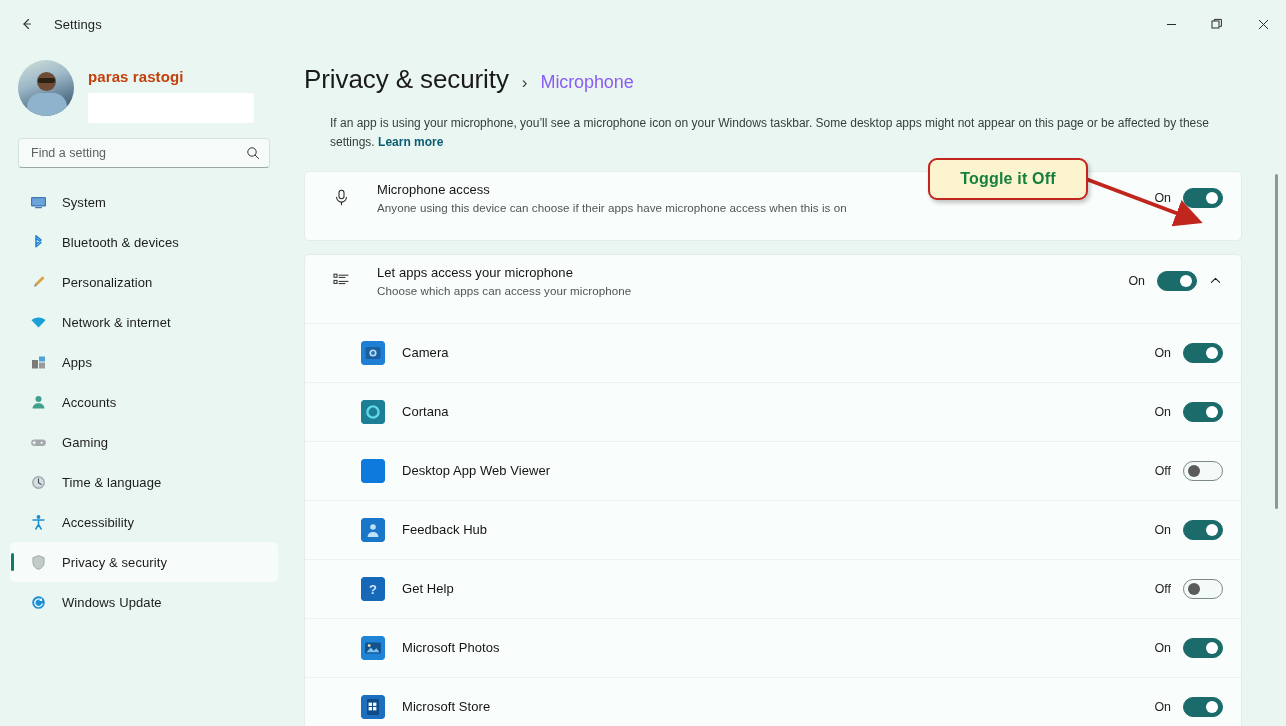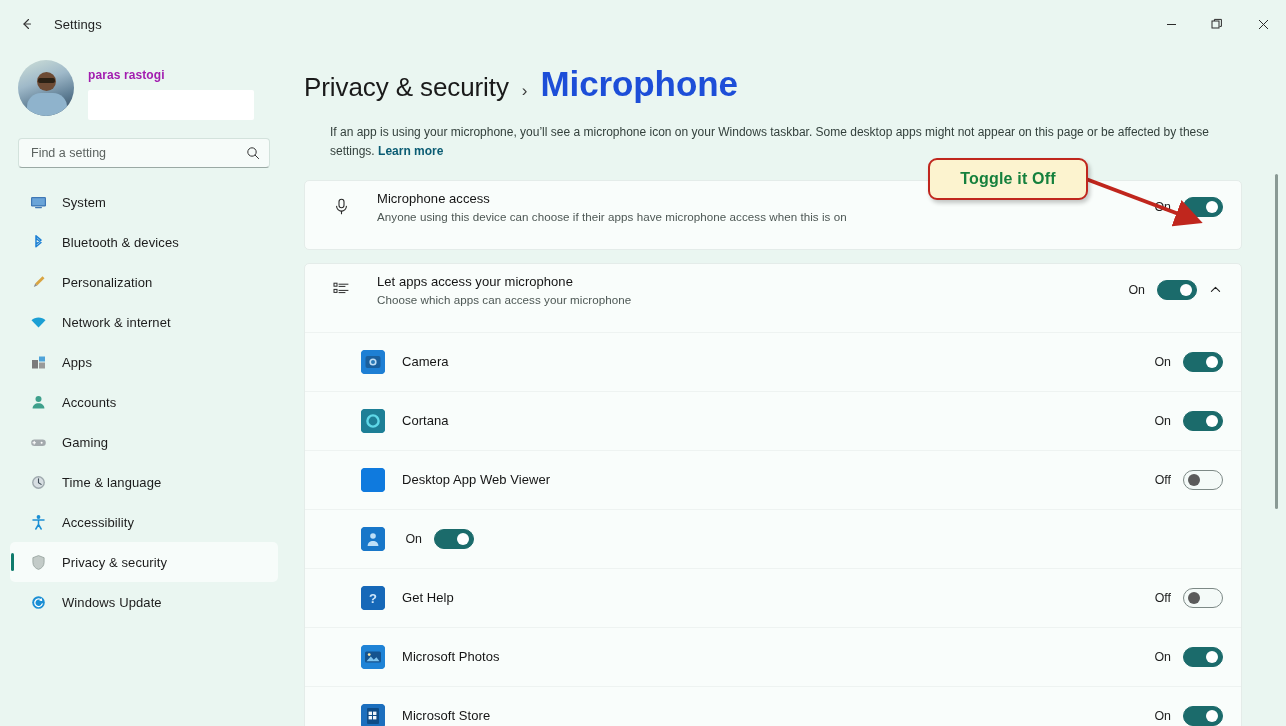--- a/index.html
+++ b/index.html
@@ -103,23 +103,23 @@
     border-radius: 14px 14px 0 0;
     background: #8fb3cc;
   }
   .profile-text {
     margin-left: 14px;
     padding-top: 8px;
     min-width: 0;
     flex: 1;
   }
   .profile-name {
-    font-size: 12px;
+    font-size: 15px;
     font-weight: 700;
-    color: #a21caf;
+    color: #c2410c;
     letter-spacing: .1px;
   }
   .profile-redacted {
     margin-top: 8px;
     width: 166px;
     height: 30px;
     background: #ffffff;
     border-radius: 2px;
   }
   .search-wrap {
@@ -193,23 +193,23 @@
     padding-top: 16px;
     gap: 13px;
   }
   .crumb-parent {
     font-size: 26px;
     color: #1a1a1a;
     letter-spacing: -.1px;
   }
   .crumb-sep { font-size: 17px; color: #3c3c3c; }
   .crumb-current {
-    font-size: 35px;
-    font-weight: 700;
-    color: #1d4ed8;
+    font-size: 18px;
+    font-weight: 400;
+    color: #8b5cf6;
     letter-spacing: -.1px;
   }
   .page-desc {
     margin-top: 19px;
     font-size: 12px;
     line-height: 1.58;
     color: #33403c;
     max-width: 942px;
     margin-left: 26px;
   }
@@ -639,20 +639,21 @@
           </div>
 
           <div class="app-row">
             <span class="app-ico" style="background:#1877c9;">
               <svg width="24" height="24" viewBox="0 0 24 24">
                   <rect x="0" y="0" width="24" height="24" rx="4" fill="#1877c9"></rect>
                   <circle cx="12" cy="9" r="2.8" fill="#bfe0f7"></circle>
                   <path d="M6.6 19c0-3.1 2.4-5 5.4-5s5.4 1.9 5.4 5z" fill="#bfe0f7"></path>
                 </svg>
             </span>
+            <span class="app-name">Feedback Hub</span>
             <div class="row-right">
               <span class="state-label">On</span>
               <div class="toggle on">
                   <div class="knob"></div>
                 </div>
             </div>
           </div>
 
           <div class="app-row">
             <span class="app-ico" style="background:#1668b8;">

